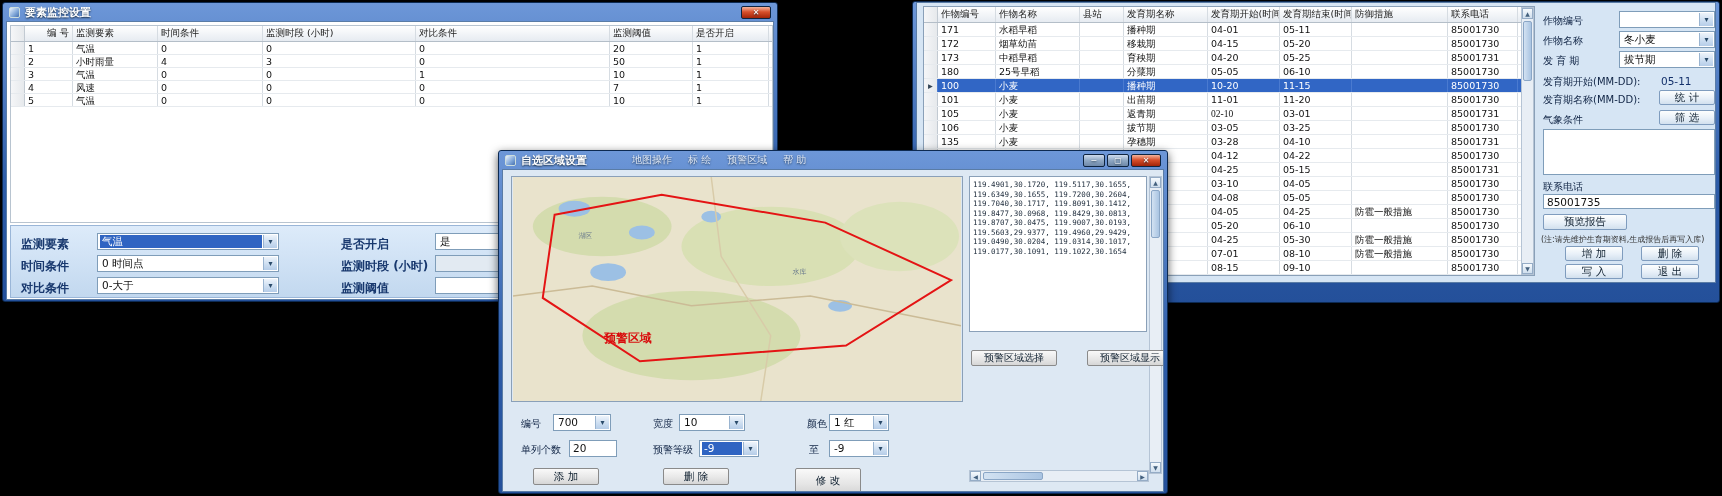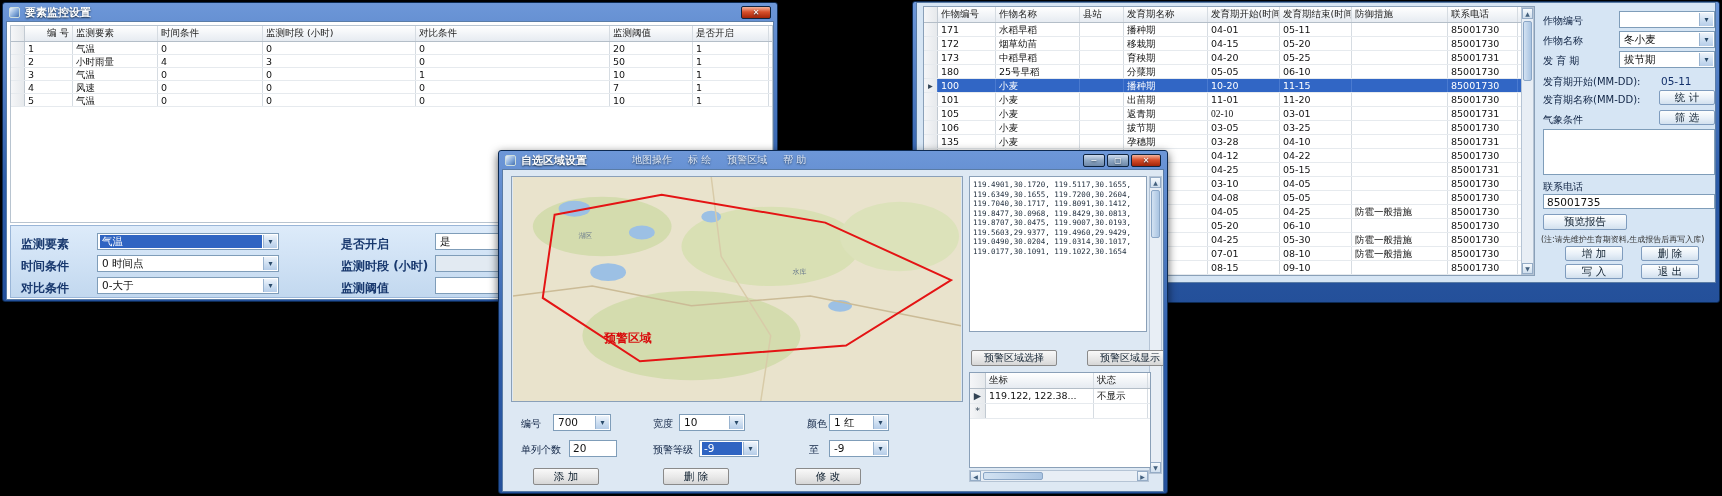--- a/index.html
+++ b/index.html
@@ -471,37 +471,20 @@
 
       <div class="sb" style="left:646px;top:6px;width:13px;height:298px;">
         <div class="sb-btn" style="left:0;top:0;width:11px;height:11px;">▲</div>
         <div class="sb-thumb" style="left:1px;top:13px;width:9px;height:48px;"></div>
         <div class="sb-btn" style="left:0;bottom:0;width:11px;height:11px;">▼</div>
       </div>
 
       <div class="btn btn-gray" style="left:468px;top:180px;width:86px;height:16px;font-size:10px;">预警区域选择</div>
       <div class="btn btn-gray" style="left:560px;top:180px;width:86px;height:16px;font-size:10px;margin-left:24px;">预警区域显示</div>
 
-      <div class="grid" style="left:466px;top:202px;width:182px;height:96px;">
-          <div class="t-row t-head">
-            <div class="t-cell t-corner" style="width: 16px;"></div>
-            <div class="t-cell t-hcell" style="width: 108px;">坐标</div>
-            <div class="t-cell t-hcell" style="width: 54px;">状态</div>
-          </div>
-          <div class="t-row t-data" style="height: 15px;">
-            <div class="t-cell t-rowhead" style="width: 16px;">▶</div>
-            <div class="t-cell" style="width: 108px;">119.122, 122.38...</div>
-            <div class="t-cell" style="width: 54px;">不显示</div>
-          </div>
-          <div class="t-row t-data" style="height: 15px;">
-            <div class="t-cell t-rowhead" style="width: 16px;">*</div>
-            <div class="t-cell" style="width: 108px;"></div>
-            <div class="t-cell" style="width: 54px;"></div>
-          </div>
-        </div>
 
       <div class="sb" style="left:466px;top:300px;width:180px;height:12px;">
         <div class="sb-btn" style="left:0;top:0;width:11px;height:10px;">◀</div>
         <div class="sb-thumb" style="left:13px;top:1px;width:60px;height:8px;"></div>
         <div class="sb-btn" style="right:0;top:0;width:11px;height:10px;">▶</div>
       </div>
 
       <span class="lbl2" style="left:18px;top:247px;">编号</span>
       <div class="combo" style="left:50px;top:244px;width:58px;">
         <span class="cv">700</span>
@@ -526,17 +509,17 @@
         <span class="ca">▾</span>
       </div>
       <span class="lbl2" style="left:306px;top:273px;">至</span>
       <div class="combo" style="left:326px;top:270px;width:60px;">
         <span class="cv">-9</span>
         <span class="ca">▾</span>
       </div>
 
       <div class="btn btn-gray" style="left:30px;top:298px;width:66px;height:17px;">添 加</div>
       <div class="btn btn-gray" style="left:160px;top:298px;width:66px;height:17px;">删 除</div>
-      <div class="btn btn-gray" style="left:292px;top:298px;width:66px;height:17px;">修 改</div>
+      <div class="btn btn-gray" style="left:292px;top:298px;width:66px;height:26px;">修 改</div>
     </div>
   </div>
 
 </div>
 
 </body></html>

